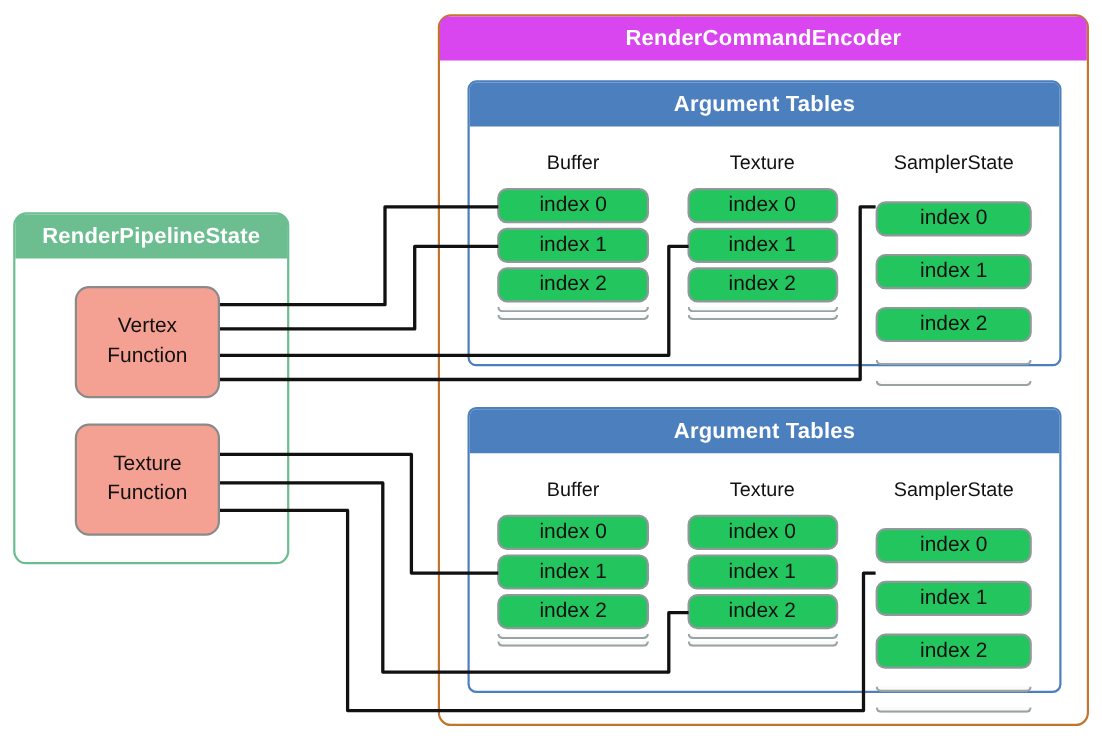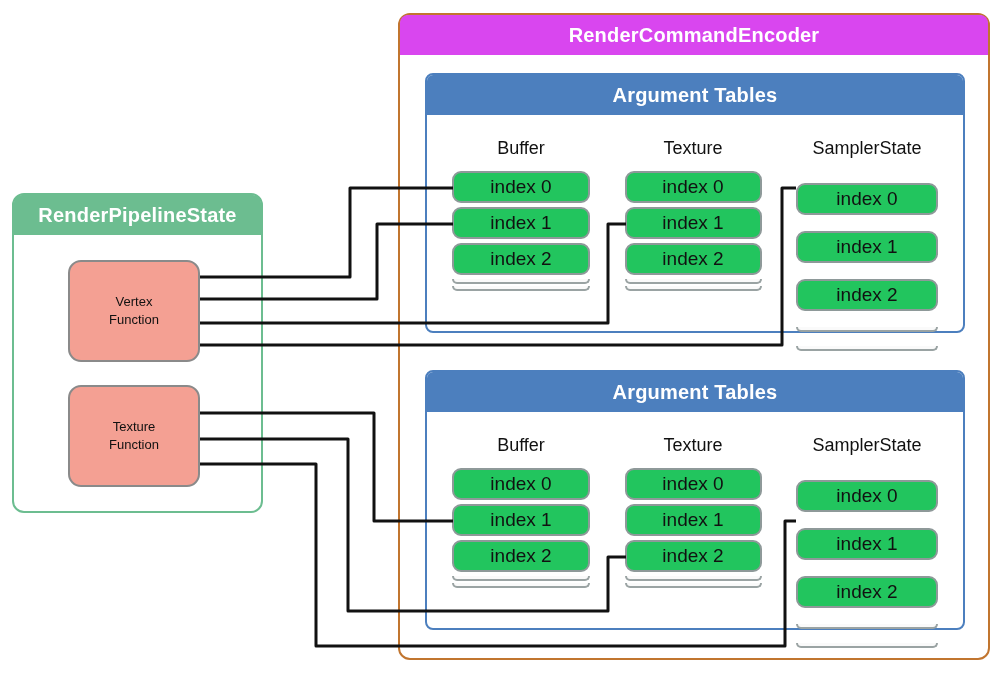--- a/index.html
+++ b/index.html
@@ -15,21 +15,21 @@
            border:2.5px solid #C1752F;border-radius:12px;}
   .encoder>.hd{height:40px;background:#d946ef;border-radius:8px 8px 0 0;}
   
   .pipeline{left:12px;top:193px;width:251px;height:320px;
             border:2.5px solid #6CBD90;border-radius:12px;}
   .pipeline>.hd{height:40px;background:#6CBD90;border-radius:8px 8px 0 0;}
   
   .fnode{position:absolute;left:68px;width:132px;height:102px;box-sizing:border-box;
          background:#F4A093;border:2px solid #8A8A8A;border-radius:13px;
          display:flex;flex-direction:column;align-items:center;justify-content:center;
-         font-size:13px;color:#111;line-height:1.4;}
+         font-size:19px;color:#111;line-height:1.4;}
   .fnode.vertex{top:260px;}
   .fnode.fragment{top:385px;}
   
   .arg-table{position:absolute;left:425px;width:540px;height:260px;box-sizing:border-box;
              background:#fff;border:2.5px solid #4C7FBE;border-radius:8px;}
   .arg-table.t1{top:73px;}
   .arg-table.t2{top:370px;}
   .arg-table>.hd{height:40px;background:#4C7FBE;border-radius:6px 6px 0 0;}
   .tbody{display:flex;justify-content:space-between;padding:0 25px;}
   .col{display:flex;flex-direction:column;align-items:center;}

